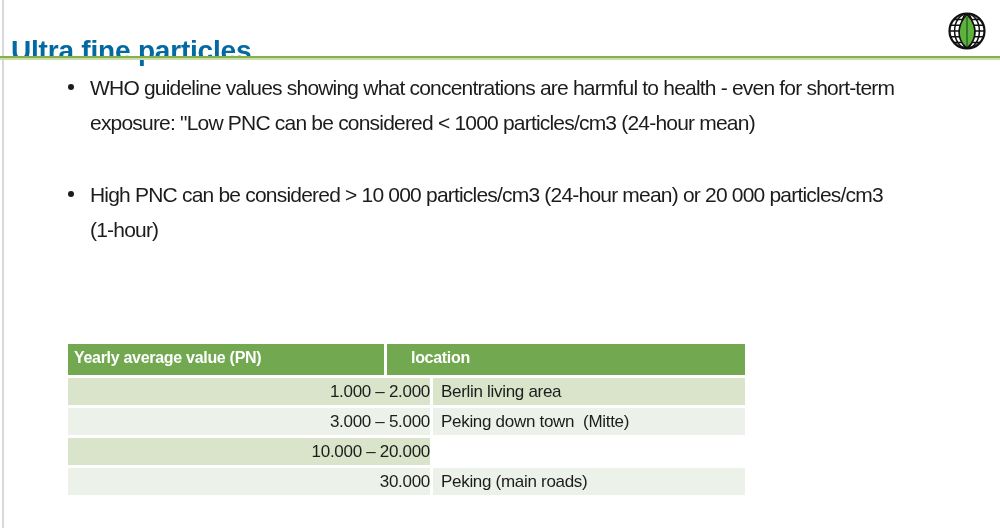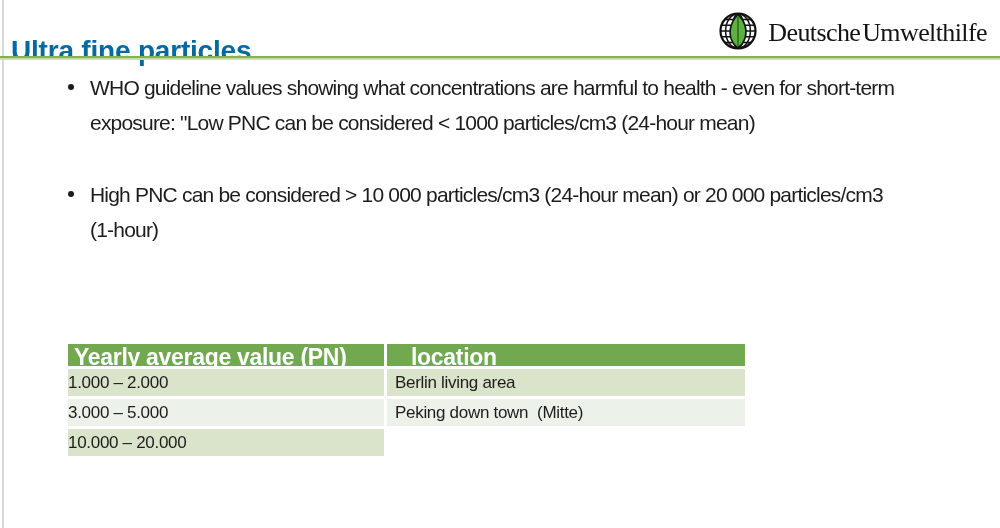--- a/index.html
+++ b/index.html
@@ -49,31 +49,31 @@
   .bullets li .dot {
     position:absolute; left:2px; top:14px;
     width:6px; height:6px; border-radius:50%; background:#1c1c1c;
   }
 
   .pn-table {
     position:absolute; left:68px; top:344px; width:677px;
     font-size:17px; letter-spacing:-0.3px; color:#1d1d1d;
   }
   .t-head {
-    display:flex; height:22px; line-height:27px;
-    background:#72A850; color:#ffffff; font-weight:bold; font-size:23px;
+    display:flex; height:31px; line-height:27px;
+    background:#72A850; color:#ffffff; font-weight:bold; font-size:16px;
   }
   .t-head .h1 {
     width:319px; padding-left:6px; box-sizing:border-box;
     border-right:3px solid #ffffff;
   }
   .t-head .h2 { flex:1; padding-left:24px; }
   .t-row { display:flex; height:27px; line-height:27px; margin-top:3px; }
   .t-row .c1 {
-    width:319px; text-align:left; box-sizing:border-box;
+    width:365px; text-align:right; box-sizing:border-box;
     border-right:3px solid #ffffff;
   }
   .t-row .c2 { flex:1; padding-left:8px; white-space:pre-wrap; }
   .t-row:nth-child(odd)  .c1, .t-row:nth-child(odd)  .c2 { background:#D9E4CA; }
   .t-row:nth-child(even) .c1, .t-row:nth-child(even) .c2 { background:#ECF1EA; }
 </style>
 </head>
 <body>
 
 <div class="slide">
@@ -98,21 +98,20 @@
           <line x1="1" y1="25.8" x2="39" y2="25.8"></line>
           <line x1="1" y1="31.5" x2="39" y2="31.5"></line>
           <ellipse cx="20" cy="20" rx="6" ry="17.3"></ellipse>
           <ellipse cx="20" cy="20" rx="12.4" ry="17.3"></ellipse>
           <line x1="20" y1="2" x2="20" y2="38"></line>
         </g>
         <path d="M20 3.5 C12.5 11 10.4 21 13.4 28.5 C15.1 32.6 17.4 35.2 20 36.8 C23.4 34.4 25.9 31 27.3 26.2 C29.5 18.4 26.6 9.6 20 3.5 Z" fill="#5DB23D" stroke="#101010" stroke-width="1.6" stroke-linejoin="round"></path>
         <path d="M20 6 L20 35" stroke="#14401a" stroke-width="1" fill="none"></path>
       </svg>
     </span>
-    <span class="logo-text">Deutsche Umwelthilfe</span>
   </div>
 
   <div class="title-rule"></div>
 
   <ul class="bullets">
     <li>
       <span class="dot"></span>
       <span>WHO guideline values showing what concentrations are harmful to health - even for short-term exposure: "Low PNC can be considered &lt; 1000 particles/cm3 (24-hour mean)</span>
     </li>
     <li>
@@ -131,16 +130,20 @@
         <div class="c1">1.000 – 2.000</div>
         <div class="c2">Berlin living area</div>
       </div>
       <div class="t-row">
         <div class="c1">3.000 – 5.000</div>
         <div class="c2">Peking down town  (Mitte)</div>
       </div>
       <div class="t-row">
         <div class="c1">10.000 – 20.000</div>
       </div>
+      <div class="t-row">
+        <div class="c1">30.000</div>
+        <div class="c2">Peking (main roads)</div>
+      </div>
     </div>
   </div>
 
 </div>
 
 </body></html>

